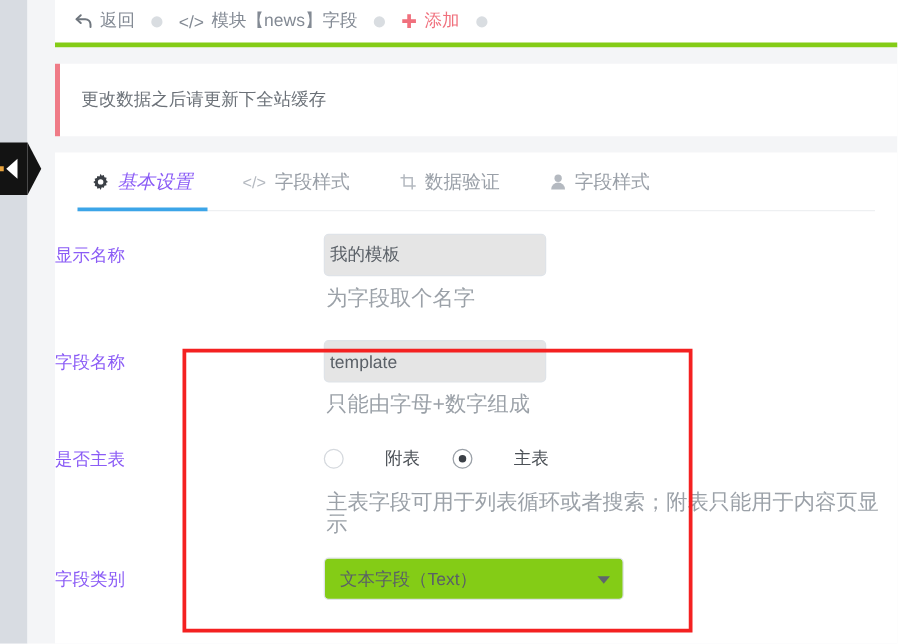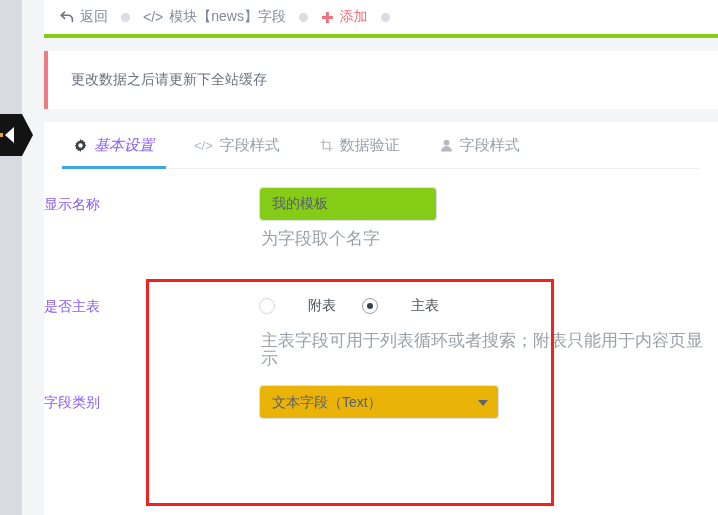--- a/index.html
+++ b/index.html
@@ -131,21 +131,21 @@
   
   .alert {
     position: absolute;
     left: 44px; top: 51px;
     width: 674px; height: 58px;
     background: #ffffff;
     border-left: 4px solid #ef7b87;
     box-sizing: border-box;
     display: flex;
     align-items: center;
-    padding-left: 23px;
+    padding-left: 17px;
   }
   .alert .txt {
     font-size: 14px;
     color: #6b7178;
   }
 
   
   .card {
     position: absolute;
     left: 44px; top: 122px;
@@ -216,25 +216,25 @@
   .row-field {
     flex: 1 1 auto;
     min-width: 0;
   }
   .txtinput {
     width: 178px;
     height: 34px;
     border: 1px solid #dfe3e8;
     border-radius: 4px;
     box-sizing: border-box;
-    padding: 0 12px;
+    padding: 0 4px;
     font-size: 14px;
     color: #5a6067;
     font-family: "Liberation Sans", "DejaVu Sans", sans-serif;
-    background: #84cc16;
+    background: #e5e5e5;
     outline: none;
   }
   .txtinput::placeholder { color: #b3b9c0; }
   .hint {
     font-size: 17px;
     color: #9ba1a8;
     margin: 9px 0 0 2px;
     line-height: 18px;
   }
   .gap-a { height: 24px; }
@@ -291,21 +291,21 @@
     appearance: none;
     width: 240px;
     height: 34px;
     border: 1px solid #dfe3e8;
     border-radius: 4px;
     box-sizing: border-box;
     padding: 0 26px 0 12px;
     font-size: 14px;
     color: #5a6067;
     font-family: "Liberation Sans", "DejaVu Sans", sans-serif;
-    background: #eab308;
+    background: #84cc16;
     outline: none;
     line-height: 32px;
   }
   .selectbox .arrow {
     position: absolute;
     right: 11px; top: 15px;
     width: 0; height: 0;
     border-left: 5px solid transparent;
     border-right: 5px solid transparent;
     border-top: 6px solid #5f656c;
@@ -416,20 +416,27 @@
       <div class="row">
         <div class="row-label">显示名称</div>
         <div class="row-field">
           <input class="txtinput" type="text" value="我的模板" style="">
           <div class="hint">为字段取个名字</div>
         </div>
       </div>
 
       <div class="gap-a"></div>
 
+      <div class="row">
+        <div class="row-label">字段名称</div>
+        <div class="row-field">
+          <input class="txtinput" type="text" value="template" style="">
+          <div class="hint">只能由字母+数字组成</div>
+        </div>
+      </div>
 
       <div class="gap-b"></div>
 
       <div class="row">
         <div class="row-label">是否主表</div>
         <div class="row-field">
           <div class="radio-line">
             <div class="radio-item">
               <span class="radio-dot"></span>
               <span class="radio-label">附表</span>

